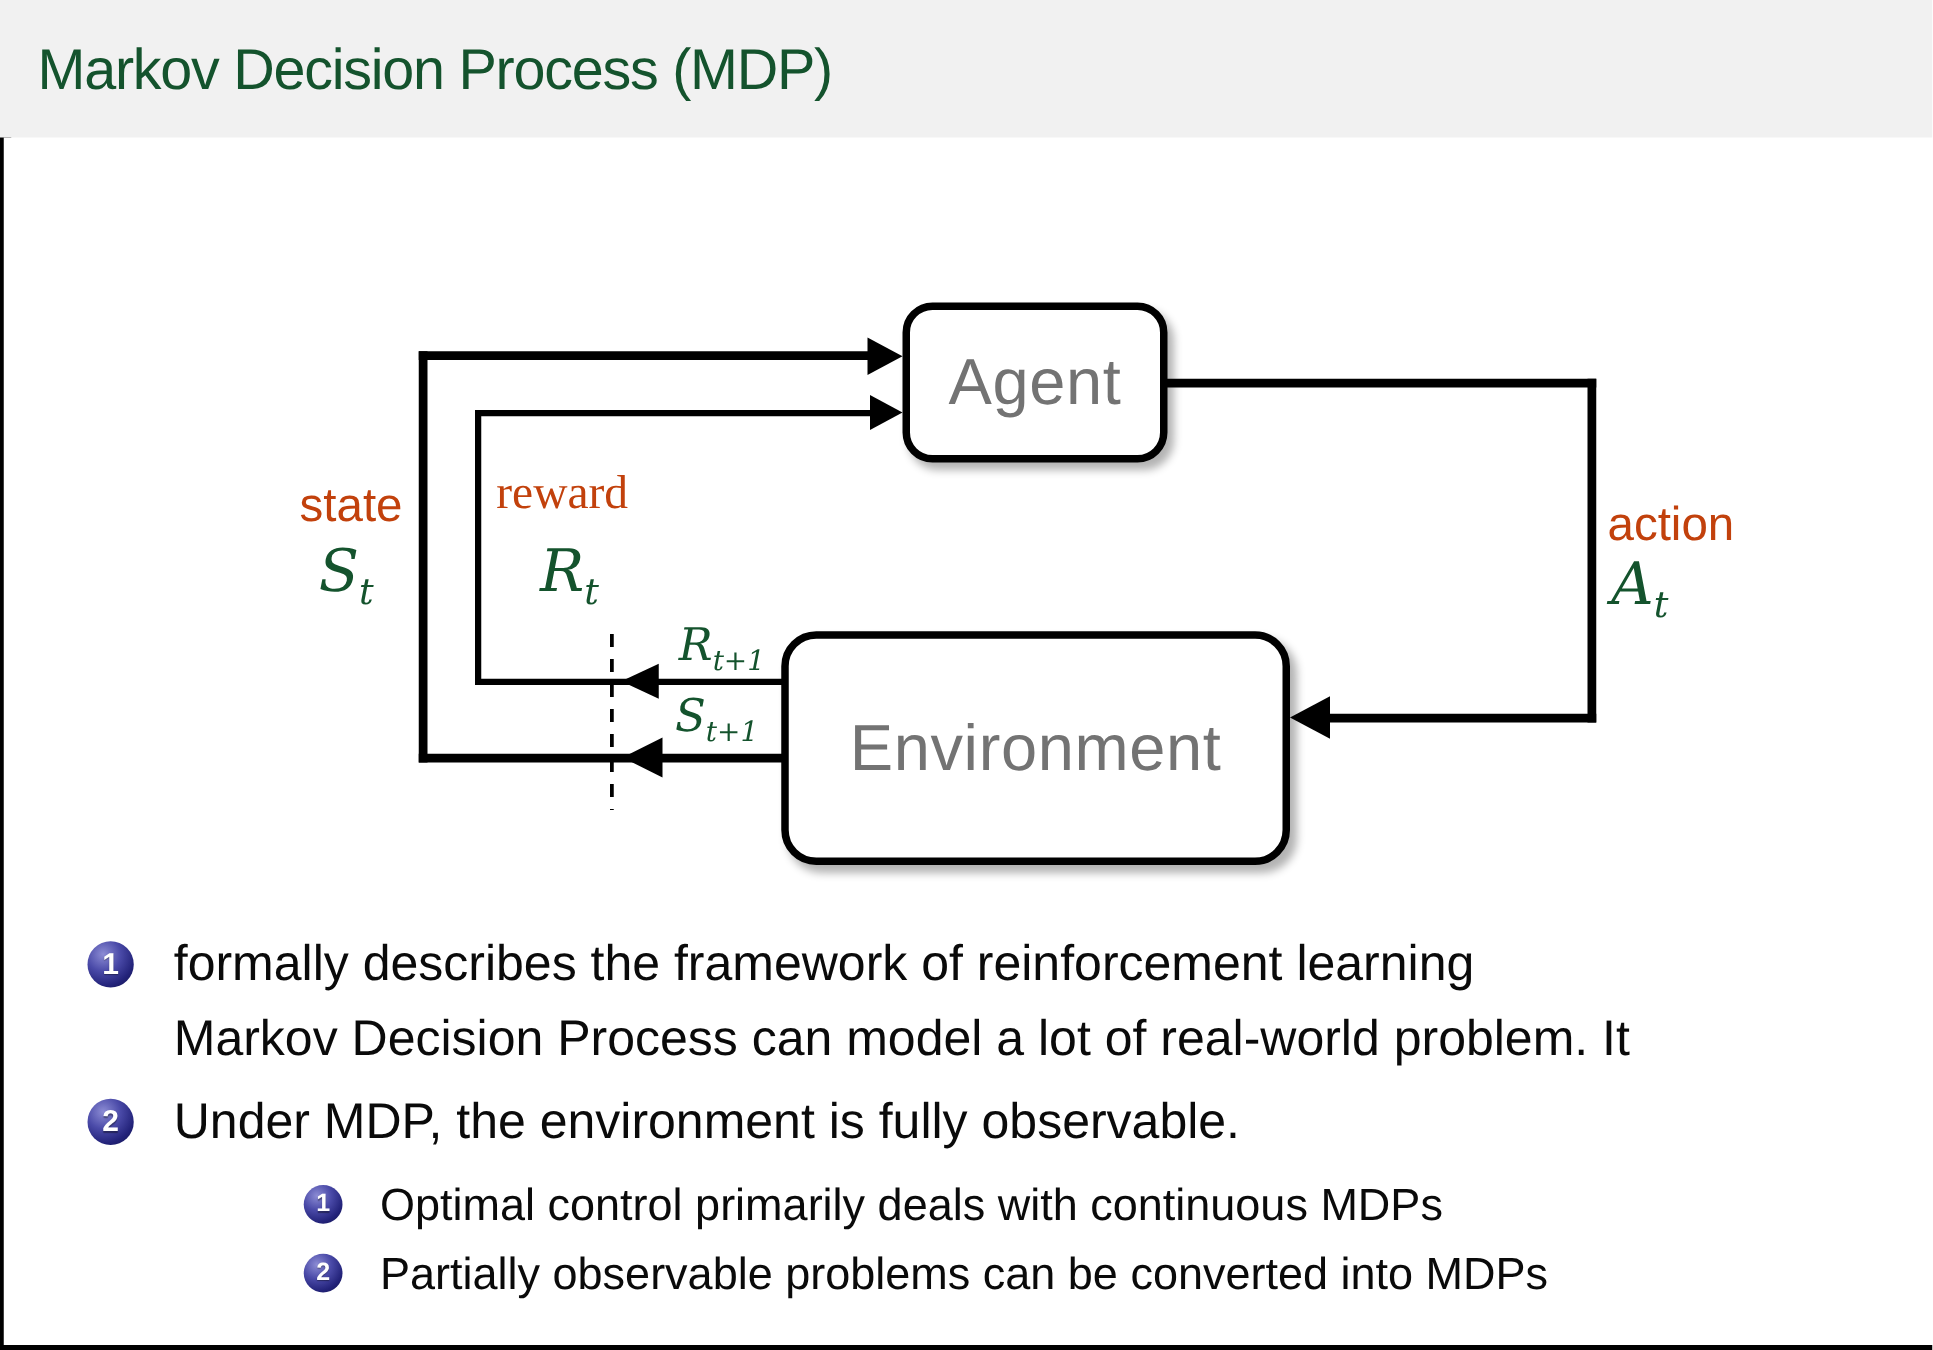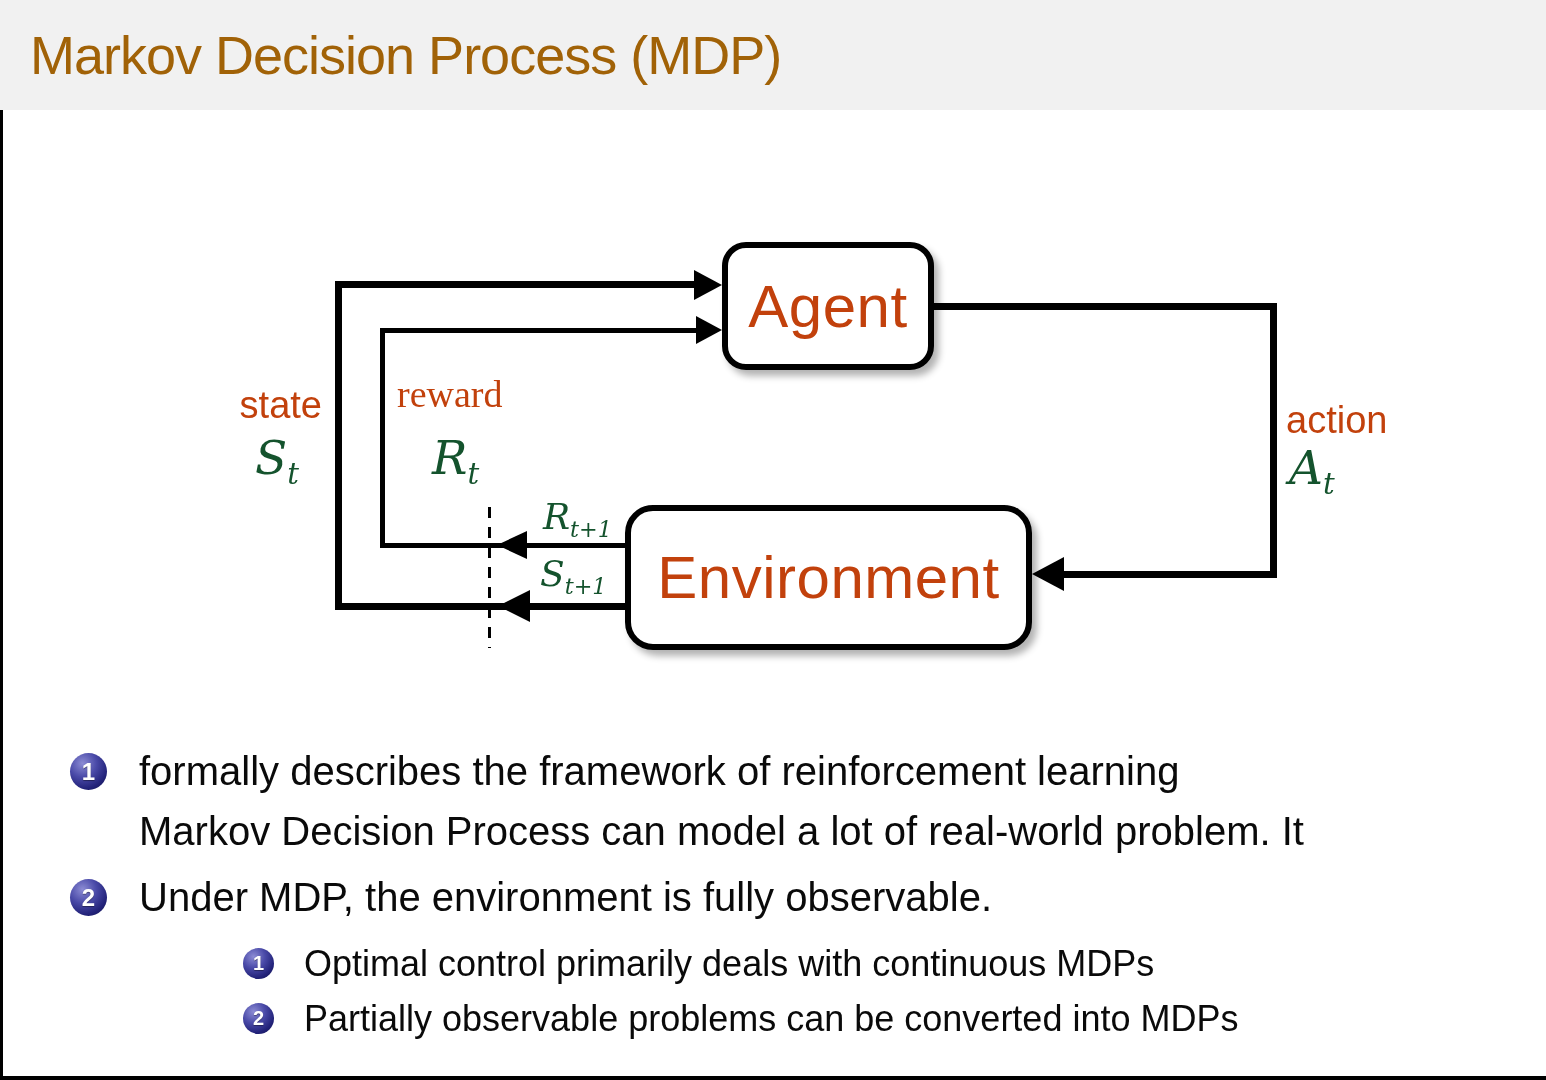--- a/index.html
+++ b/index.html
@@ -17,37 +17,37 @@
   .edge-notch  { position:absolute; left:0; top:0; width:9px; height:110px;  background:#000; }
   .edge-bottom { position:absolute; left:0; top:1076px; width:1546px; height:4px; background:#000; }
 
   
   .titlebar {
     position:absolute; left:0; top:0; width:1546px; height:110px;
     background:#f1f1f1;
   }
   .title {
     position:absolute; left:30px; top:50%; transform:translateY(-50%);
-    font-size:54px; font-weight:400; letter-spacing:-1px; color:#a16207;
+    font-size:46px; font-weight:400; letter-spacing:-1px; color:#14532d;
     white-space:nowrap;
   }
 
   
   .diagram { position:absolute; left:0; top:0; width:1546px; height:720px; }
 
   .dline { position:absolute; background:#000; }
 
   .node {
     position:absolute; background:#fff; border:6px solid #000;
     display:flex; align-items:center; justify-content:center;
     box-shadow:5px 6px 7px rgba(0,0,0,0.30);
   }
   .node-agent { left:722px; top:242px; width:212px; height:128px; border-radius:24px; }
-  .node-env   { left:625px; top:505px; width:407px; height:145px; border-radius:28px; }
-  .node-label { font-size:60px; color:#c2410c; letter-spacing:0.5px; }
+  .node-env   { left:625px; top:505px; width:407px; height:187px; border-radius:28px; }
+  .node-label { font-size:52px; color:#737373; letter-spacing:0.5px; }
 
   .arrow-right {
     position:absolute; width:0; height:0;
     border-top:15px solid transparent; border-bottom:15px solid transparent;
     border-left:28px solid #000;
   }
   .arrow-left {
     position:absolute; width:0; height:0;
     border-top:16px solid transparent; border-bottom:16px solid transparent;
     border-right:32px solid #000;

